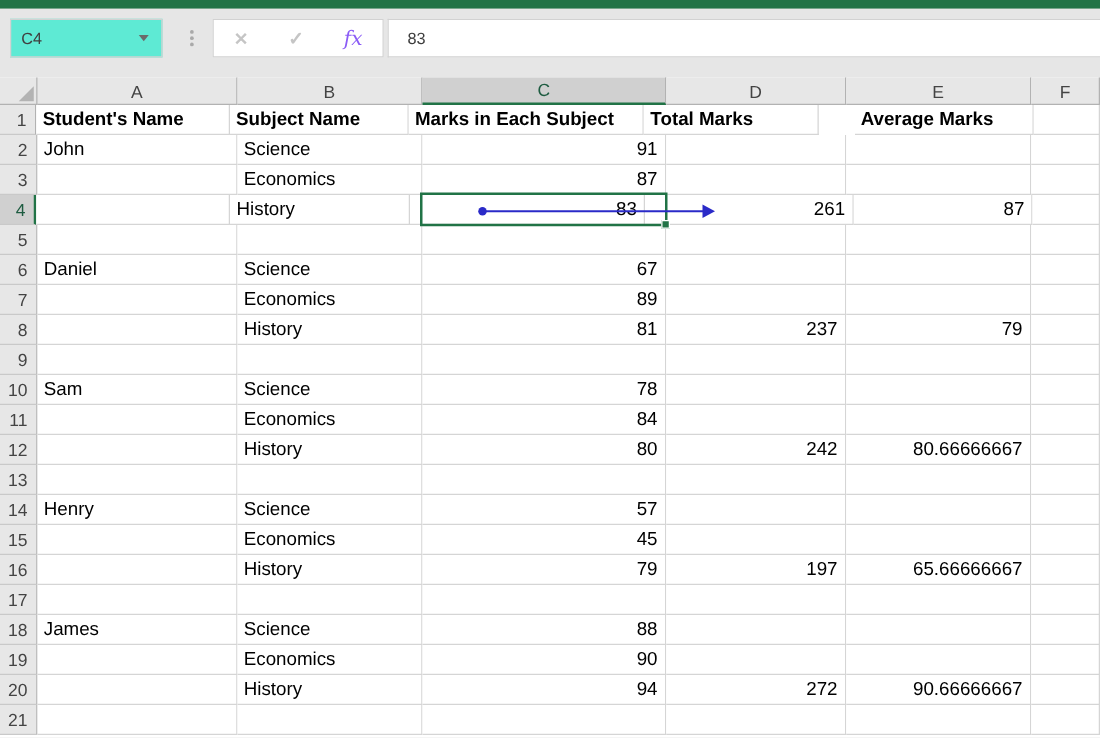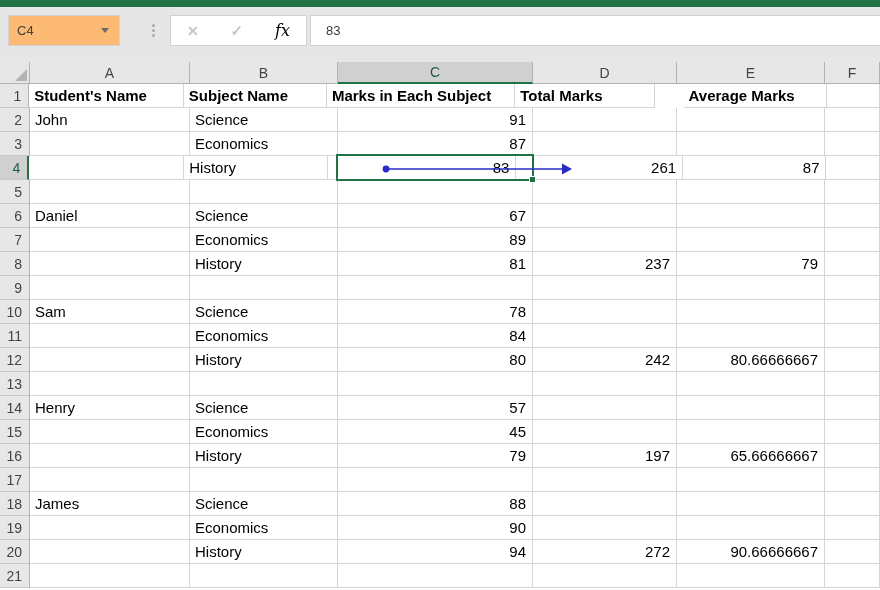--- a/index.html
+++ b/index.html
@@ -3,35 +3,35 @@
 <meta charset="utf-8">
 <style>
   * { margin:0; padding:0; box-sizing:border-box; }
   html,body { width:880px; height:590px; overflow:hidden; }
   body { position:relative; background:#e6e6e6; font-family:"Liberation Sans", sans-serif;
          --accent:#217346; --arrow:#2a2ac8; }
 
   .titlebar { position:absolute; left:0; top:0; width:880px; height:7px; background:var(--accent); }
   .chrome   { position:absolute; left:0; top:7px; width:880px; height:55px; background:#e6e6e6; }
 
-  .namebox { position:absolute; left:8px; top:8px; width:112px; height:31px; background:#fdba74;
+  .namebox { position:absolute; left:8px; top:8px; width:122px; height:31px; background:#5eead4;
              border:1px solid #d2d2d2; display:flex; align-items:center; }
   .namebox .val { flex:1; padding-left:8px; font-size:13px; color:#404040; }
   .nb-arrow { width:0; height:0; border-left:4px solid transparent; border-right:4px solid transparent;
               border-top:5px solid #6b6b6b; margin-right:10px; }
 
   .dots { position:absolute; left:147px; top:8px; width:12px; height:31px; display:flex; flex-direction:column;
           align-items:center; justify-content:center; gap:2px; }
   .dots i { width:3px; height:3px; border-radius:50%; background:#a9a9a9; }
 
   .fbgroup { position:absolute; left:170px; top:8px; width:137px; height:31px; background:#fff;
              border:1px solid #d2d2d2; display:flex; align-items:center; justify-content:space-around; }
   .icon-cancel { color:#c5c5c5; font-size:14px; font-weight:bold; }
   .icon-enter  { color:#c5c5c5; font-size:15px; font-weight:bold; }
-  .icon-fx { font-family:"DejaVu Serif", serif; font-style:italic; font-size:16px; color:#000000; }
+  .icon-fx { font-family:"DejaVu Serif", serif; font-style:italic; font-size:16px; color:#8b5cf6; }
 
   .fbinput { position:absolute; left:310px; top:8px; width:570px; height:31px; background:#fff;
              border:1px solid #d2d2d2; border-right:none; display:flex; align-items:center;
              padding-left:15px; font-size:13px; color:#3c3c3c; }
 
   .grid { position:absolute; left:0; top:62px; width:880px; height:528px; background:#fff; }
 
   .colhdr-row { display:flex; height:22px; }
   .corner { width:30px; height:22px; background:#e7e7e7; border-right:1px solid #b2b2b2;
             border-bottom:1px solid #b2b2b2; position:relative; }

